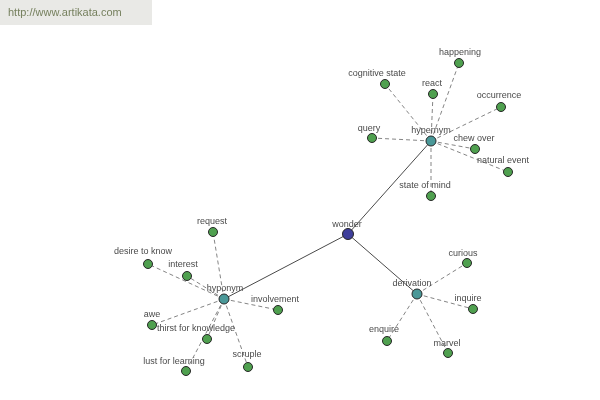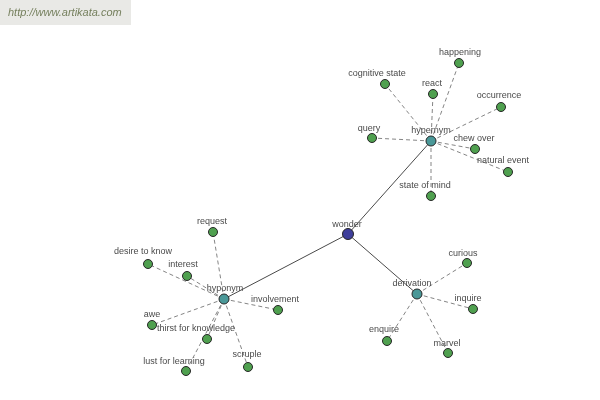--- a/index.html
+++ b/index.html
@@ -6,29 +6,28 @@
   #viewport {
     position: relative;
     width: 600px; height: 400px;
     background: #ffffff;
     overflow: hidden;
     font-family: "Liberation Sans", sans-serif;
   }
   .url-bar {
     position: absolute;
     left: 0; top: 0;
-    width: 131px; height: 25px;
+    width: 152px; height: 25px;
     background: #e9e9e6;
     color: #76805e;
     font-size: 11px;
     line-height: 25px;
     padding-left: 8px;
     box-sizing: border-box;
     white-space: nowrap;
-    font-style: italic;
   }
   svg.graph { position: absolute; left: 0; top: 0; }
   svg.graph text {
     font-family: "Liberation Sans", sans-serif;
     font-size: 9px;
     fill: #4a4a4a;
   }
   svg.graph circle { cursor: pointer; }
 </style>
 </head>

